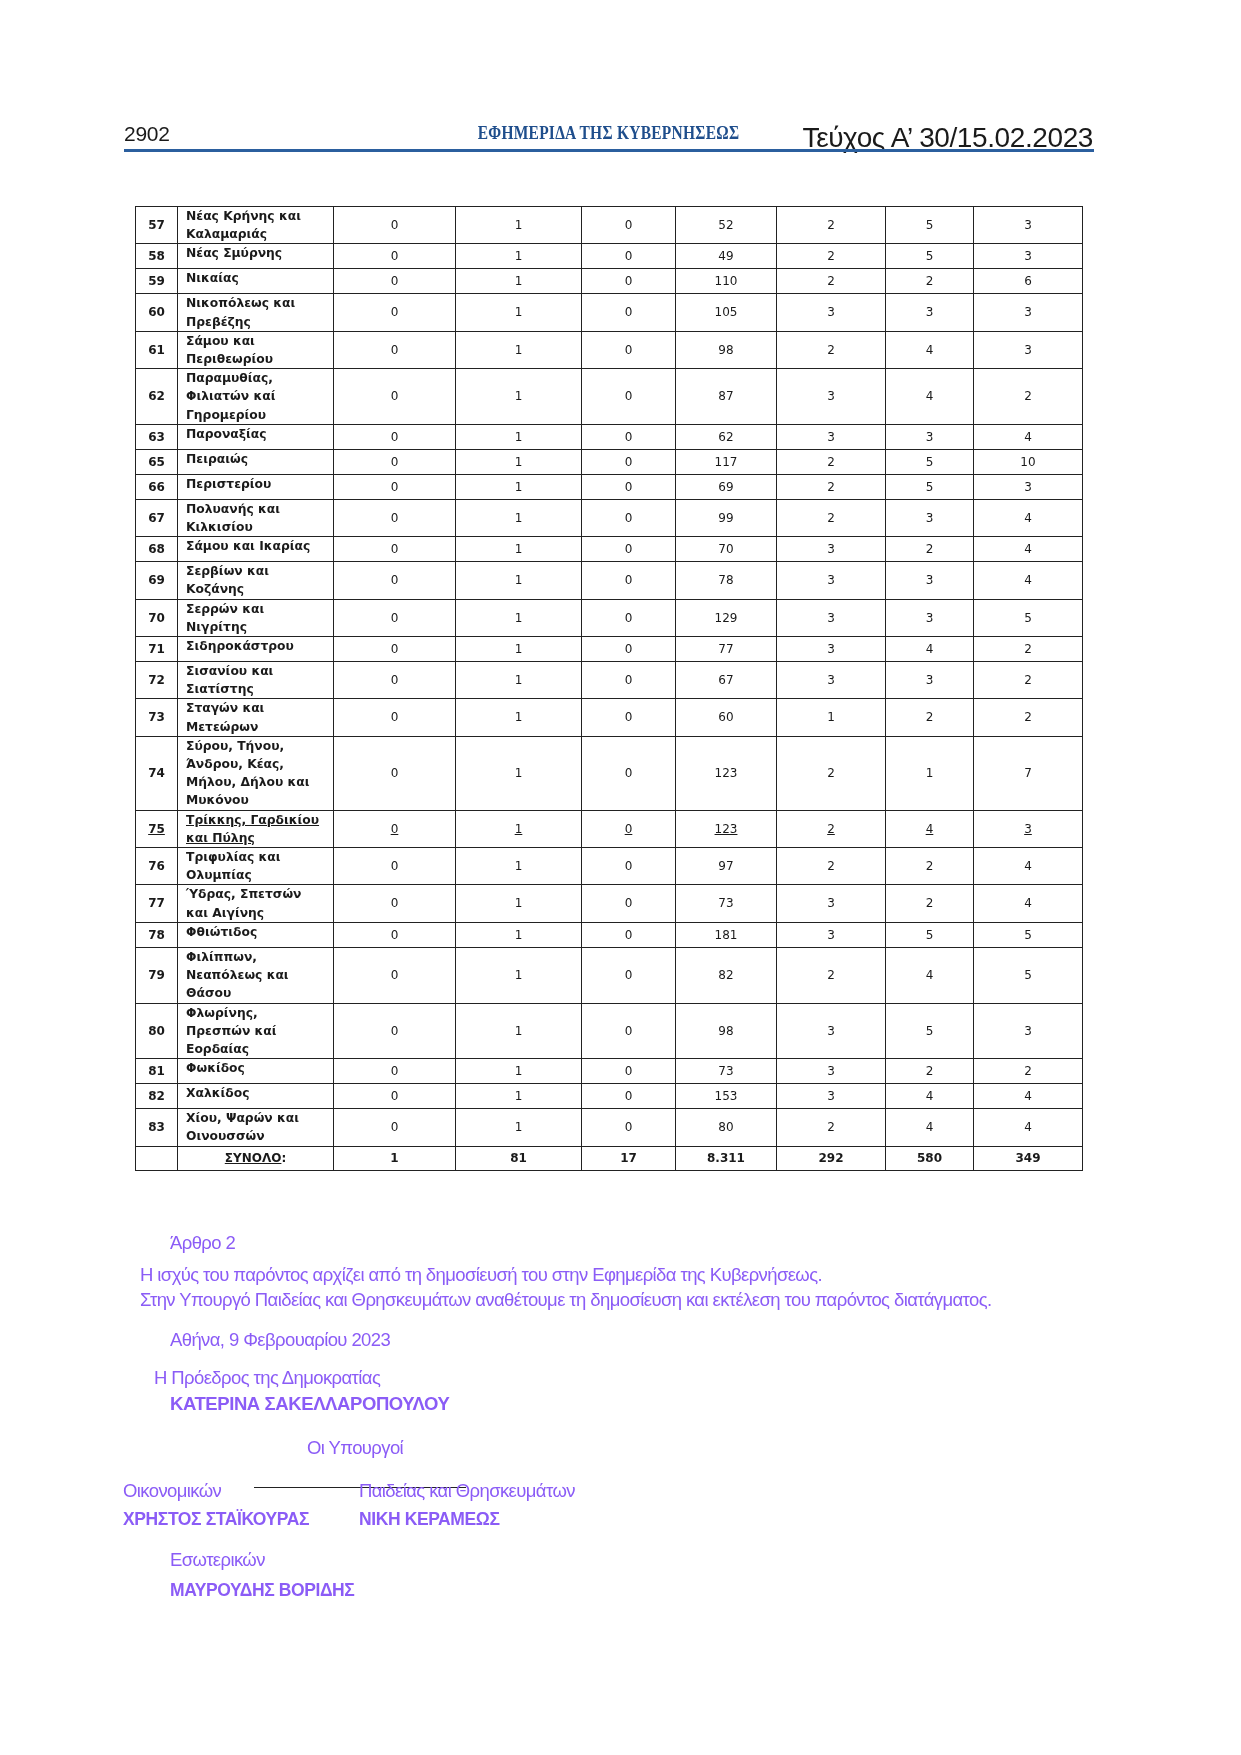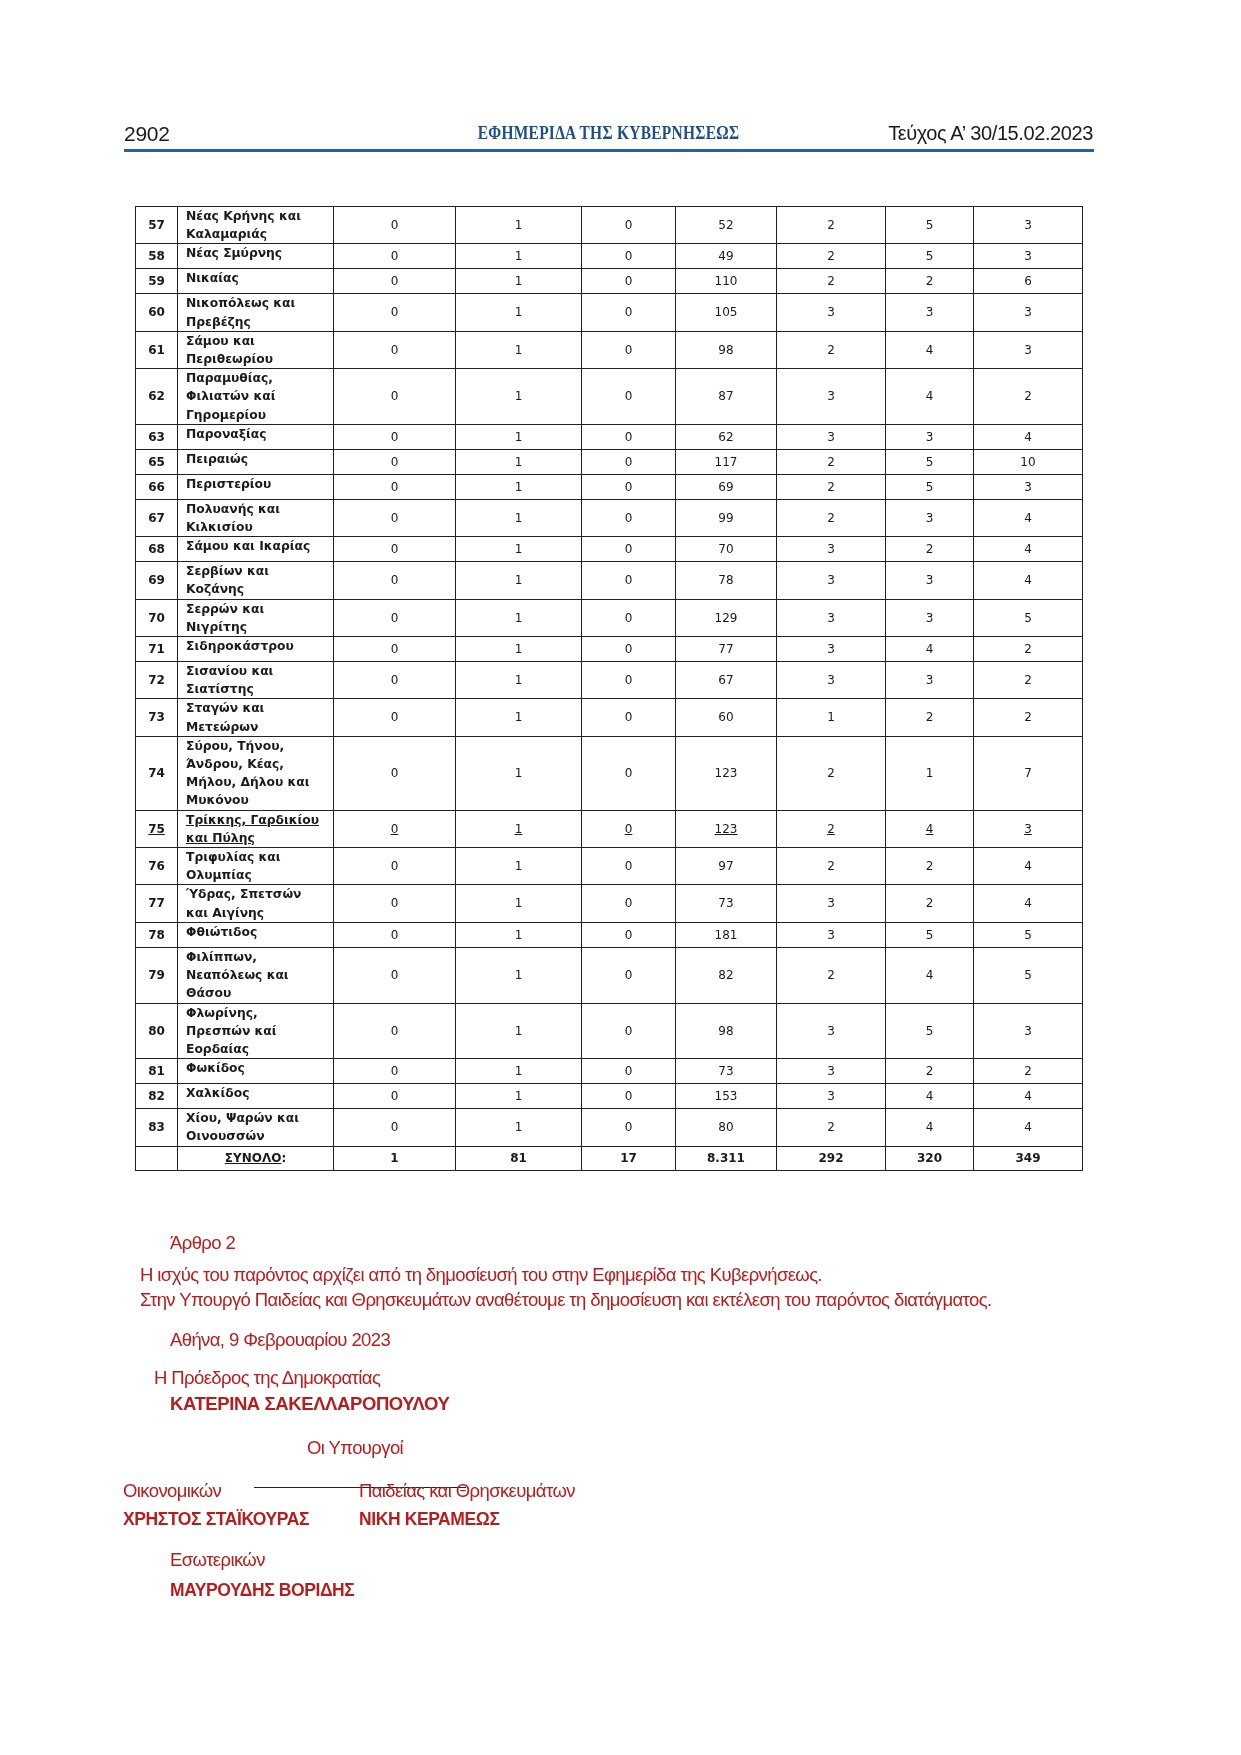--- a/index.html
+++ b/index.html
@@ -1,31 +1,31 @@
 <!DOCTYPE html>
 <html><head>
 <meta charset="utf-8">
 <style>
   html, body { margin: 0; padding: 0; background: #ffffff; }
   body { width: 1241px; height: 1755px; position: relative; overflow: hidden; color: #1a1a1a; }
   .hdr { position: absolute; left: 124px; top: 122px; width: 969px; height: 30px; }
   .hdr-page { position: absolute; left: 0; top: 0; font-family: "Liberation Sans", sans-serif; font-size: 21px; letter-spacing: -0.3px; }
   .hdr-title { position: absolute; left: 0; right: 0; top: 1px; text-align: center; font-family: "Liberation Serif", serif; font-weight: bold; font-size: 18px; color: #1f4e8c; letter-spacing: 0.3px; transform: scaleX(0.86); }
-  .hdr-issue { position: absolute; right: 0; top: 0; font-family: "Liberation Sans", sans-serif; font-size: 20px; letter-spacing: -0.4px; }
+  .hdr-issue { position: absolute; right: 0; top: 0; font-family: "Liberation Sans", sans-serif; font-size: 28px; letter-spacing: -0.4px; }
   .hdr-rule { position: absolute; left: 124px; top: 149px; width: 970px; height: 3px; background: #2b5f9e; }
 
   table.data { position: absolute; left: 135px; top: 206px; border-collapse: collapse; table-layout: fixed; font-family: "DejaVu Sans", sans-serif; font-size: 12px; width: 947px; }
   table.data td { border: 1.3px solid #222; padding: 0; text-align: center; vertical-align: middle; line-height: 18.5px; }
   table.data td.no { font-weight: bold; font-size: 12px; }
   table.data td.name { text-align: left; font-weight: bold; padding: 0 8px 0 8px; vertical-align: top; font-size: 12.3px; line-height: 18.2px; }
   table.data tr.total td { font-weight: bold; height: 23px; }
   table.data tr.total td.label { text-align: center; }
   table.data tr.total td.label span { text-decoration: underline; }
 
-  .body-text { position: absolute; font-family: "Liberation Sans", sans-serif; font-size: 18.5px; color: #b91c1c; white-space: nowrap; letter-spacing: -0.6px; }
+  .body-text { position: absolute; font-family: "Liberation Sans", sans-serif; font-size: 18.5px; color: #8b5cf6; white-space: nowrap; letter-spacing: -0.6px; }
   .bold { font-weight: bold; letter-spacing: -0.4px; }
   .rule-ministers { position: absolute; left: 254px; top: 1487px; width: 212px; height: 1px; background: #222; }
 </style>
 </head>
 <body>
 
 <div class="hdr">
   <span class="hdr-page">2902</span>
   <div class="hdr-title">ΕΦΗΜΕΡΙΔΑ ΤΗΣ ΚΥΒΕΡΝΗΣΕΩΣ</div>
   <span class="hdr-issue">Τεύχος Α’ 30/15.02.2023</span>
@@ -332,21 +332,21 @@
         <td>4</td>
       </tr>
       <tr class="total">
         <td></td>
         <td class="label"><span>ΣΥΝΟΛΟ</span><b>:</b></td>
         <td>1</td>
         <td>81</td>
         <td>17</td>
         <td>8.311</td>
         <td>292</td>
-        <td>320</td>
+        <td>580</td>
         <td>349</td>
       </tr>
     </tbody>
 </table>
 
 <div class="body-text" style="left:170px; top:1232px;">Άρθρο 2</div>
 <div class="body-text" style="left:140px; top:1264px;">Η ισχύς του παρόντος αρχίζει από τη δημοσίευσή του στην Εφημερίδα της Κυβερνήσεως.</div>
 <div class="body-text" style="left:140px; top:1289px;">Στην Υπουργό Παιδείας και Θρησκευμάτων αναθέτουμε τη δημοσίευση και εκτέλεση του παρόντος διατάγματος.</div>
 
 <div class="body-text" style="left:170px; top:1329px;text-align:center;">Αθήνα, 9 Φεβρουαρίου 2023</div>

